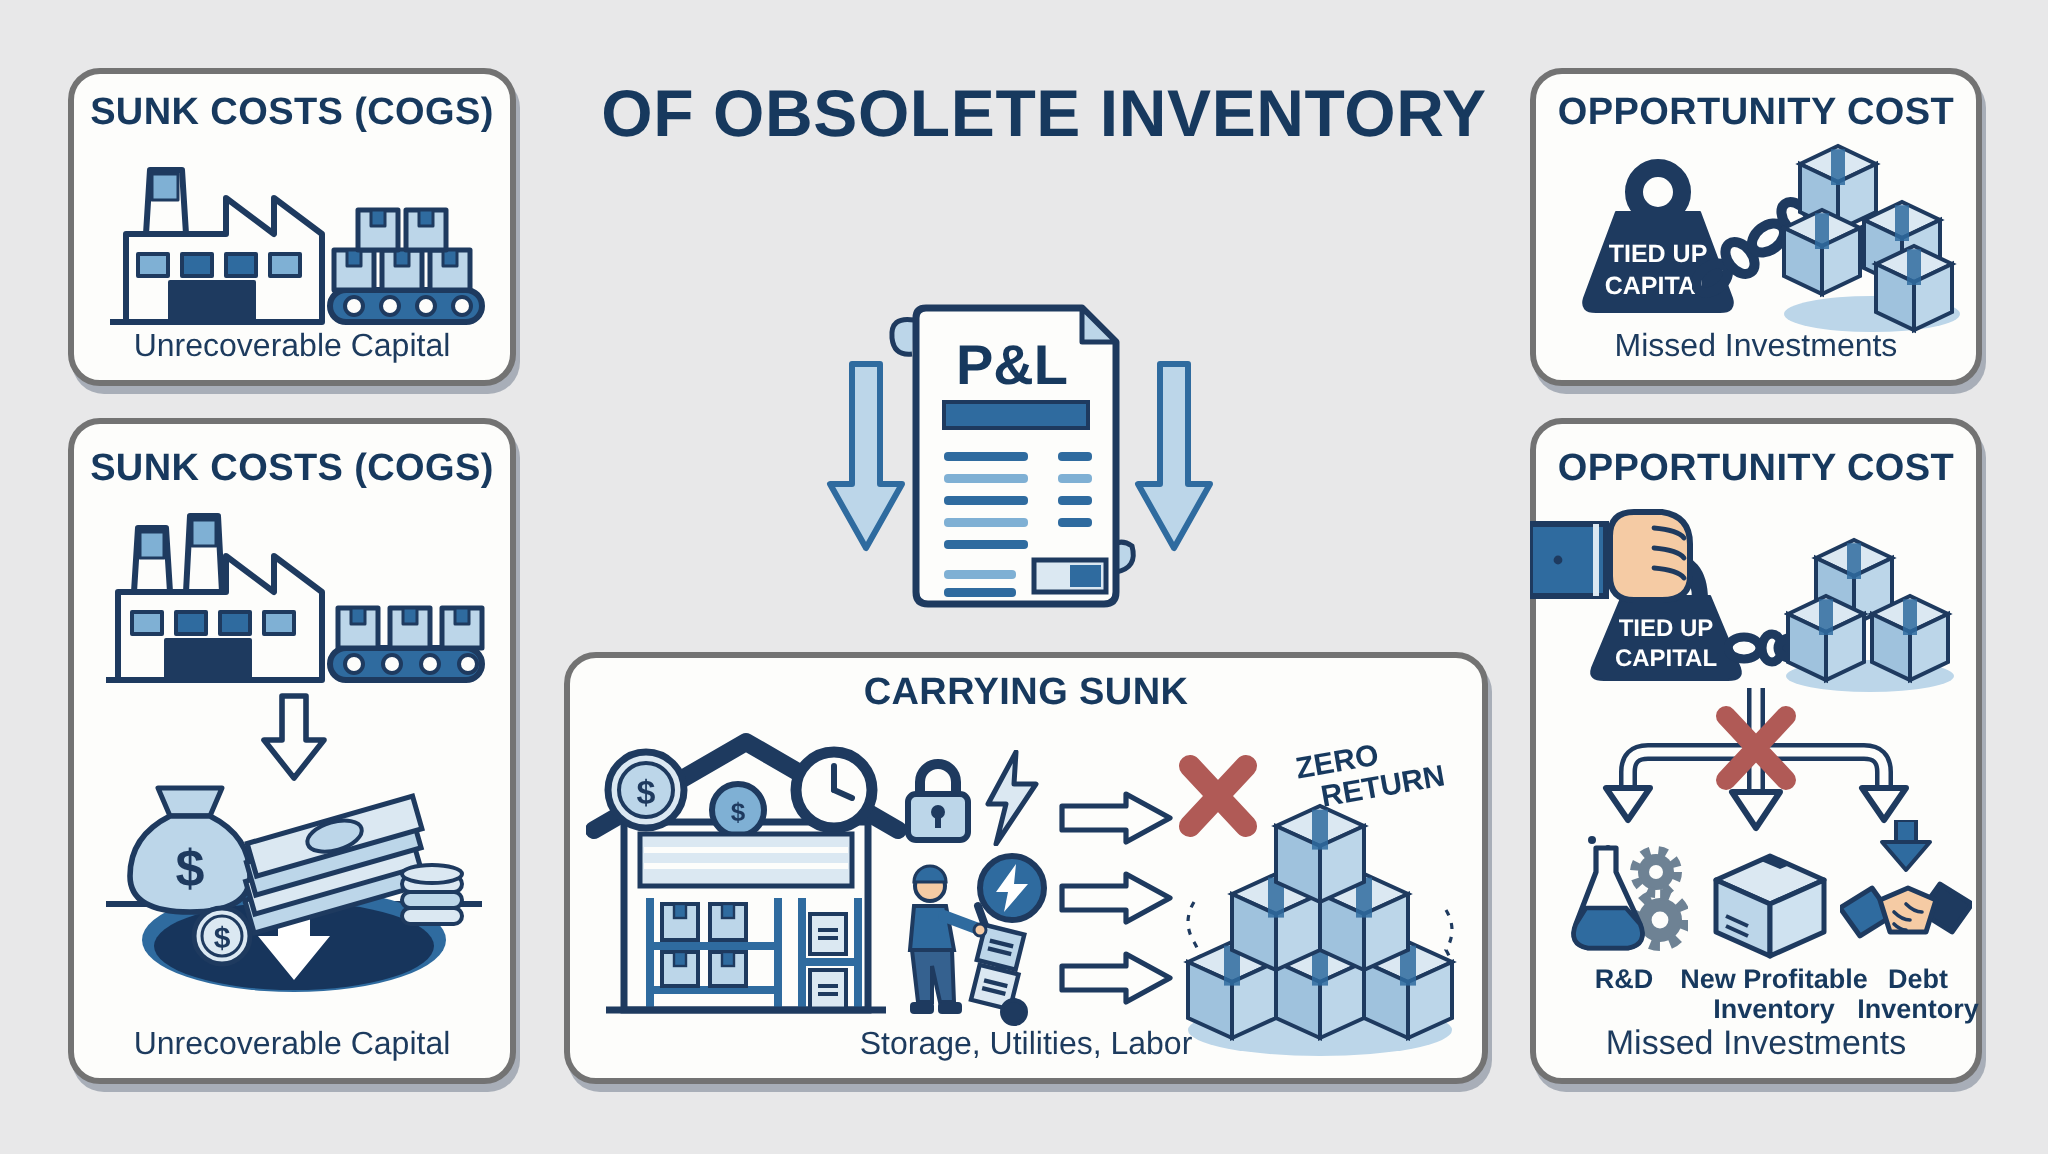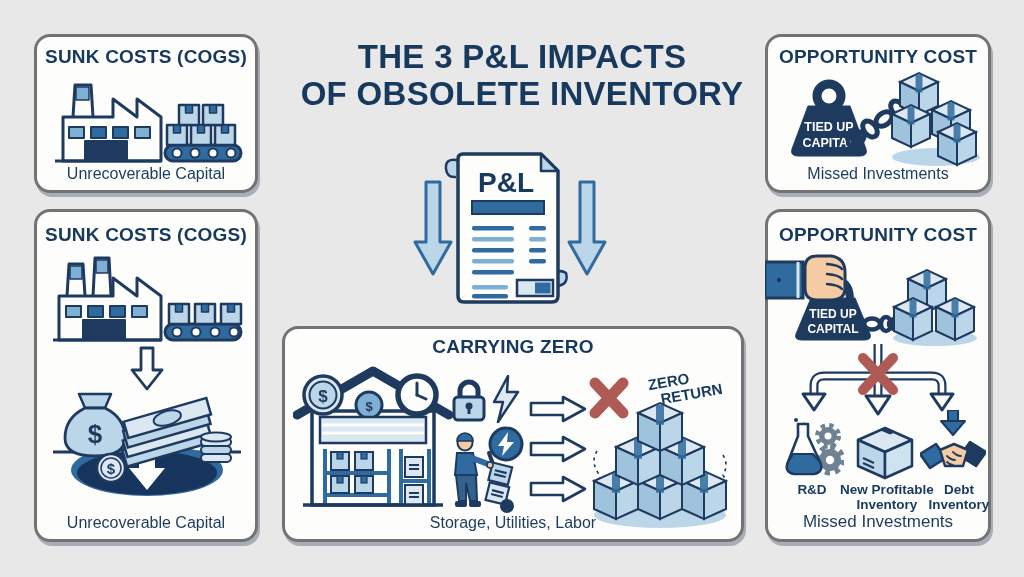--- a/index.html
+++ b/index.html
@@ -19,21 +19,20 @@
                transform:rotate(-10deg);}
   .zero-return .l2{padding-left:10px;}
   svg text{font-family:"Liberation Sans",sans-serif;}
 </style>
 </head>
 <body>
 
 <div class="canvas">
 
   <div class="main-title">
-    <div>THE 3 P&amp;L IMPACTS</div>
     <div>OF OBSOLETE INVENTORY</div>
   </div>
 
   <svg class="abs" style="left:412px;top:180px;" width="42" height="98" viewBox="0 0 42 98">
     <polygon points="14,2 28,2 28,62 39,62 21,94 3,62 14,62" fill="#bcd6e9" stroke="#2f6b9f" stroke-width="3" stroke-linejoin="round"></polygon>
   </svg>
 
   <svg class="abs" style="left:437px;top:148px;" width="134" height="162" viewBox="0 0 134 162">
     <path d="M20,12 Q8,10 9,21 Q10,30 19,29" fill="#bcd6e9" stroke="#1e3a5f" stroke-width="2.5"></path>
     <path d="M121,138 Q132,136 129,125 Q122,120 115,128" fill="#bcd6e9" stroke="#1e3a5f" stroke-width="2.5"></path>
@@ -155,21 +154,21 @@
       <g>
         <circle cx="62" cy="88" r="14" fill="#dbe8f2" stroke="#1e3a5f" stroke-width="2.5"></circle>
         <circle cx="62" cy="88" r="10" fill="none" stroke="#1e3a5f" stroke-width="1.5"></circle>
         <text x="62" y="94" text-anchor="middle" font-size="15" font-weight="bold" fill="#1e3a5f">$</text>
       </g>
     </svg>
     <div class="panel-caption">Unrecoverable Capital</div>
   </div>
 
   <div class="panel" style="left:282px;top:326px;width:462px;height:216px;">
-    <div class="panel-title" style="top:7px;">CARRYING ZERO</div>
+    <div class="panel-title" style="top:7px;">CARRYING SUNK</div>
 
     <svg class="abs" style="left:8px;top:30px;" width="160" height="154" viewBox="0 0 160 154">
       <rect x="19" y="52" width="122" height="94" fill="#fdfdfb" stroke="#1e3a5f" stroke-width="3.5"></rect>
       <path d="M4,56 L80,12 L156,56" fill="none" stroke="#1e3a5f" stroke-width="9" stroke-linecap="round" stroke-linejoin="round"></path>
       <g>
         <circle cx="30" cy="36" r="19" fill="#dbe8f2" stroke="#1e3a5f" stroke-width="3.5"></circle>
         <circle cx="30" cy="36" r="13.5" fill="#bcd6e9" stroke="#1e3a5f" stroke-width="2"></circle>
         <text x="30" y="43" text-anchor="middle" font-size="17" font-weight="bold" fill="#1e3a5f">$</text>
       </g>
       <g>

